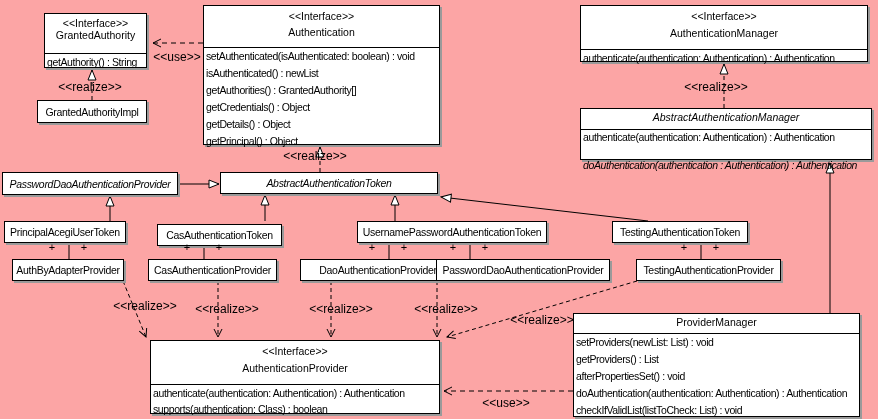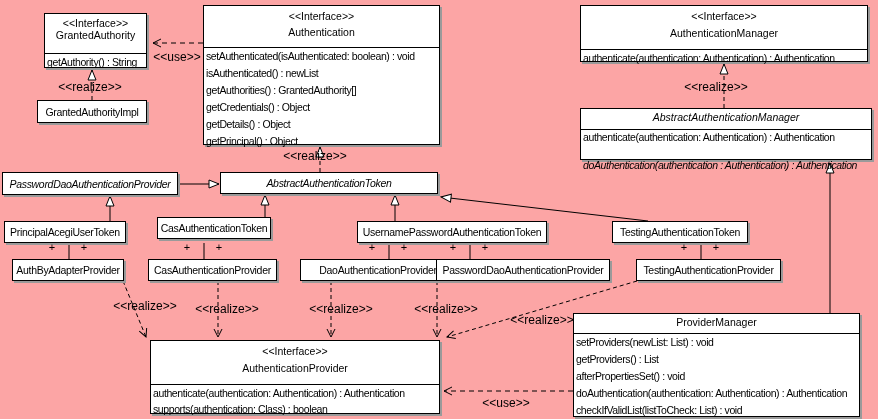--- a/index.html
+++ b/index.html
@@ -134,21 +134,21 @@
     <div class="cname">PasswordDaoAuthenticationProvider</div>
   </div>
 
   <div class="uml-class simple abstract" style="left:220px;top:172px;width:218px;height:22px;">
     <div class="cname">AbstractAuthenticationToken</div>
   </div>
 
   <div class="uml-class simple" style="left:4px;top:221px;width:122px;height:22px;">
     <div class="cname">PrincipalAcegiUserToken</div>
   </div>
-  <div class="uml-class simple" style="left:157px;top:217px;width:114px;height:22px;">
+  <div class="uml-class simple" style="left:157px;top:224px;width:125px;height:22px;">
     <div class="cname">CasAuthenticationToken</div>
   </div>
   <div class="uml-class simple" style="left:357px;top:221px;width:190px;height:22px;">
     <div class="cname">UsernamePasswordAuthenticationToken</div>
   </div>
   <div class="uml-class simple" style="left:612px;top:221px;width:136px;height:22px;">
     <div class="cname">TestingAuthenticationToken</div>
   </div>
 
   <div class="uml-class simple" style="left:12px;top:259px;width:112px;height:22px;">

